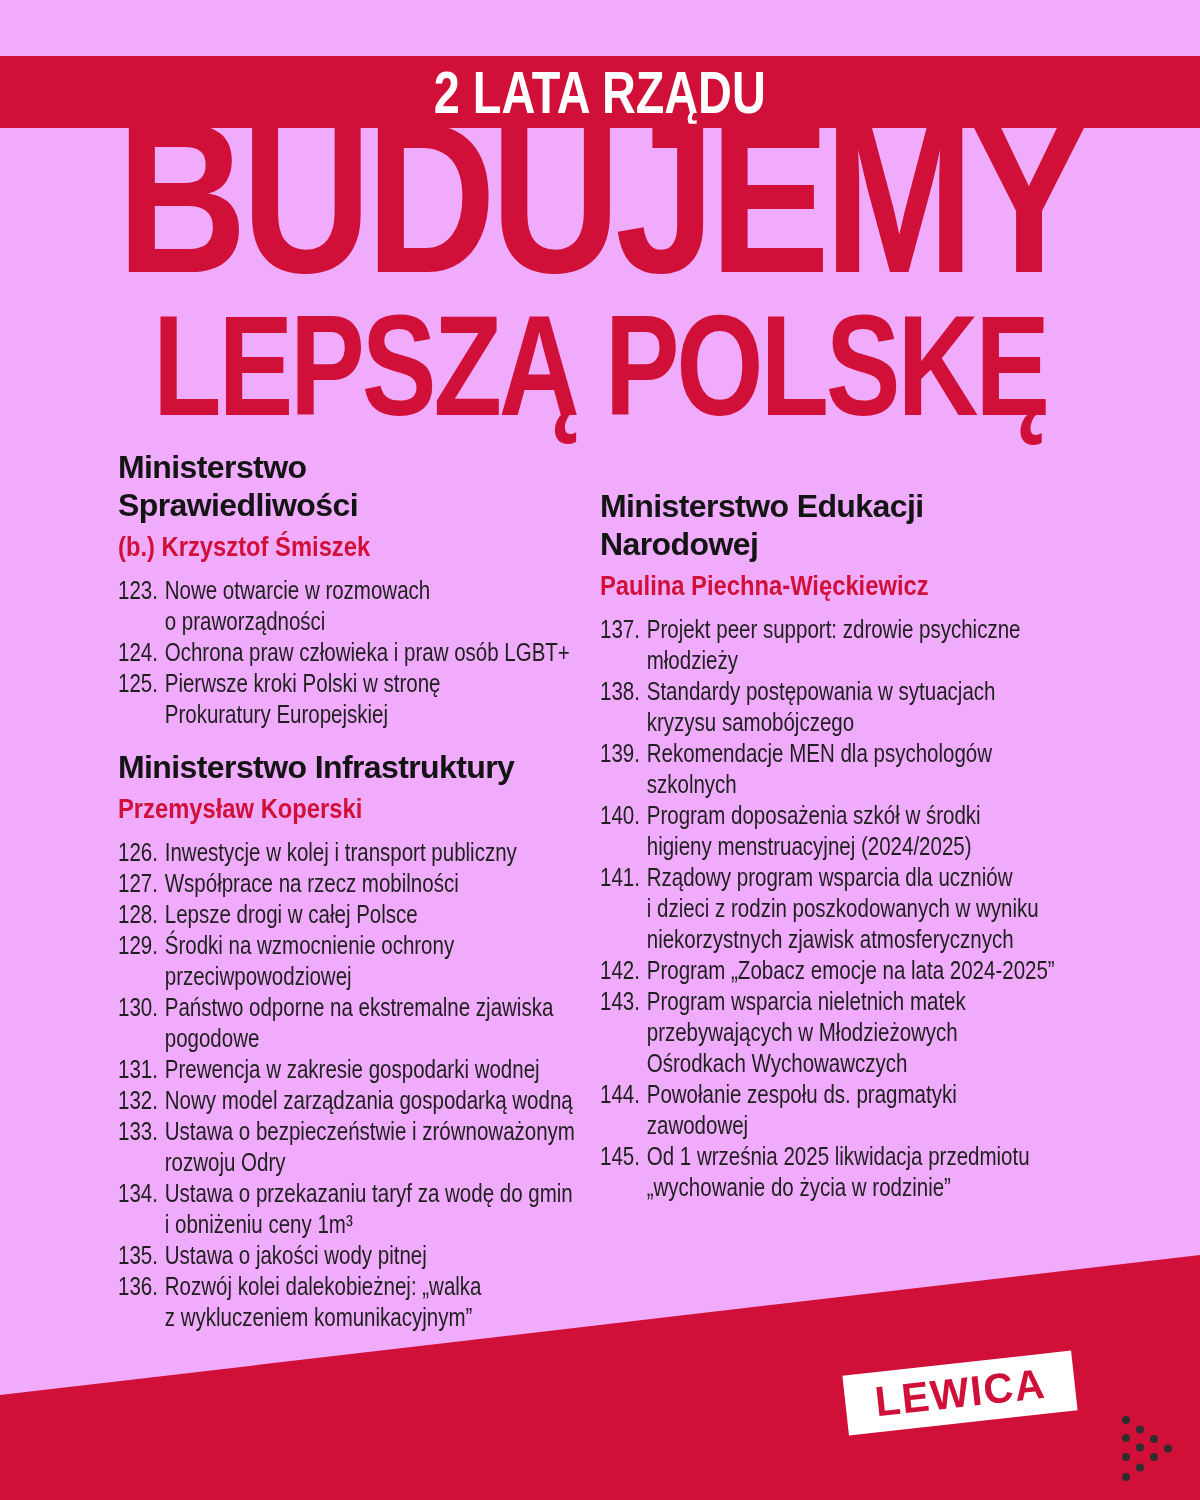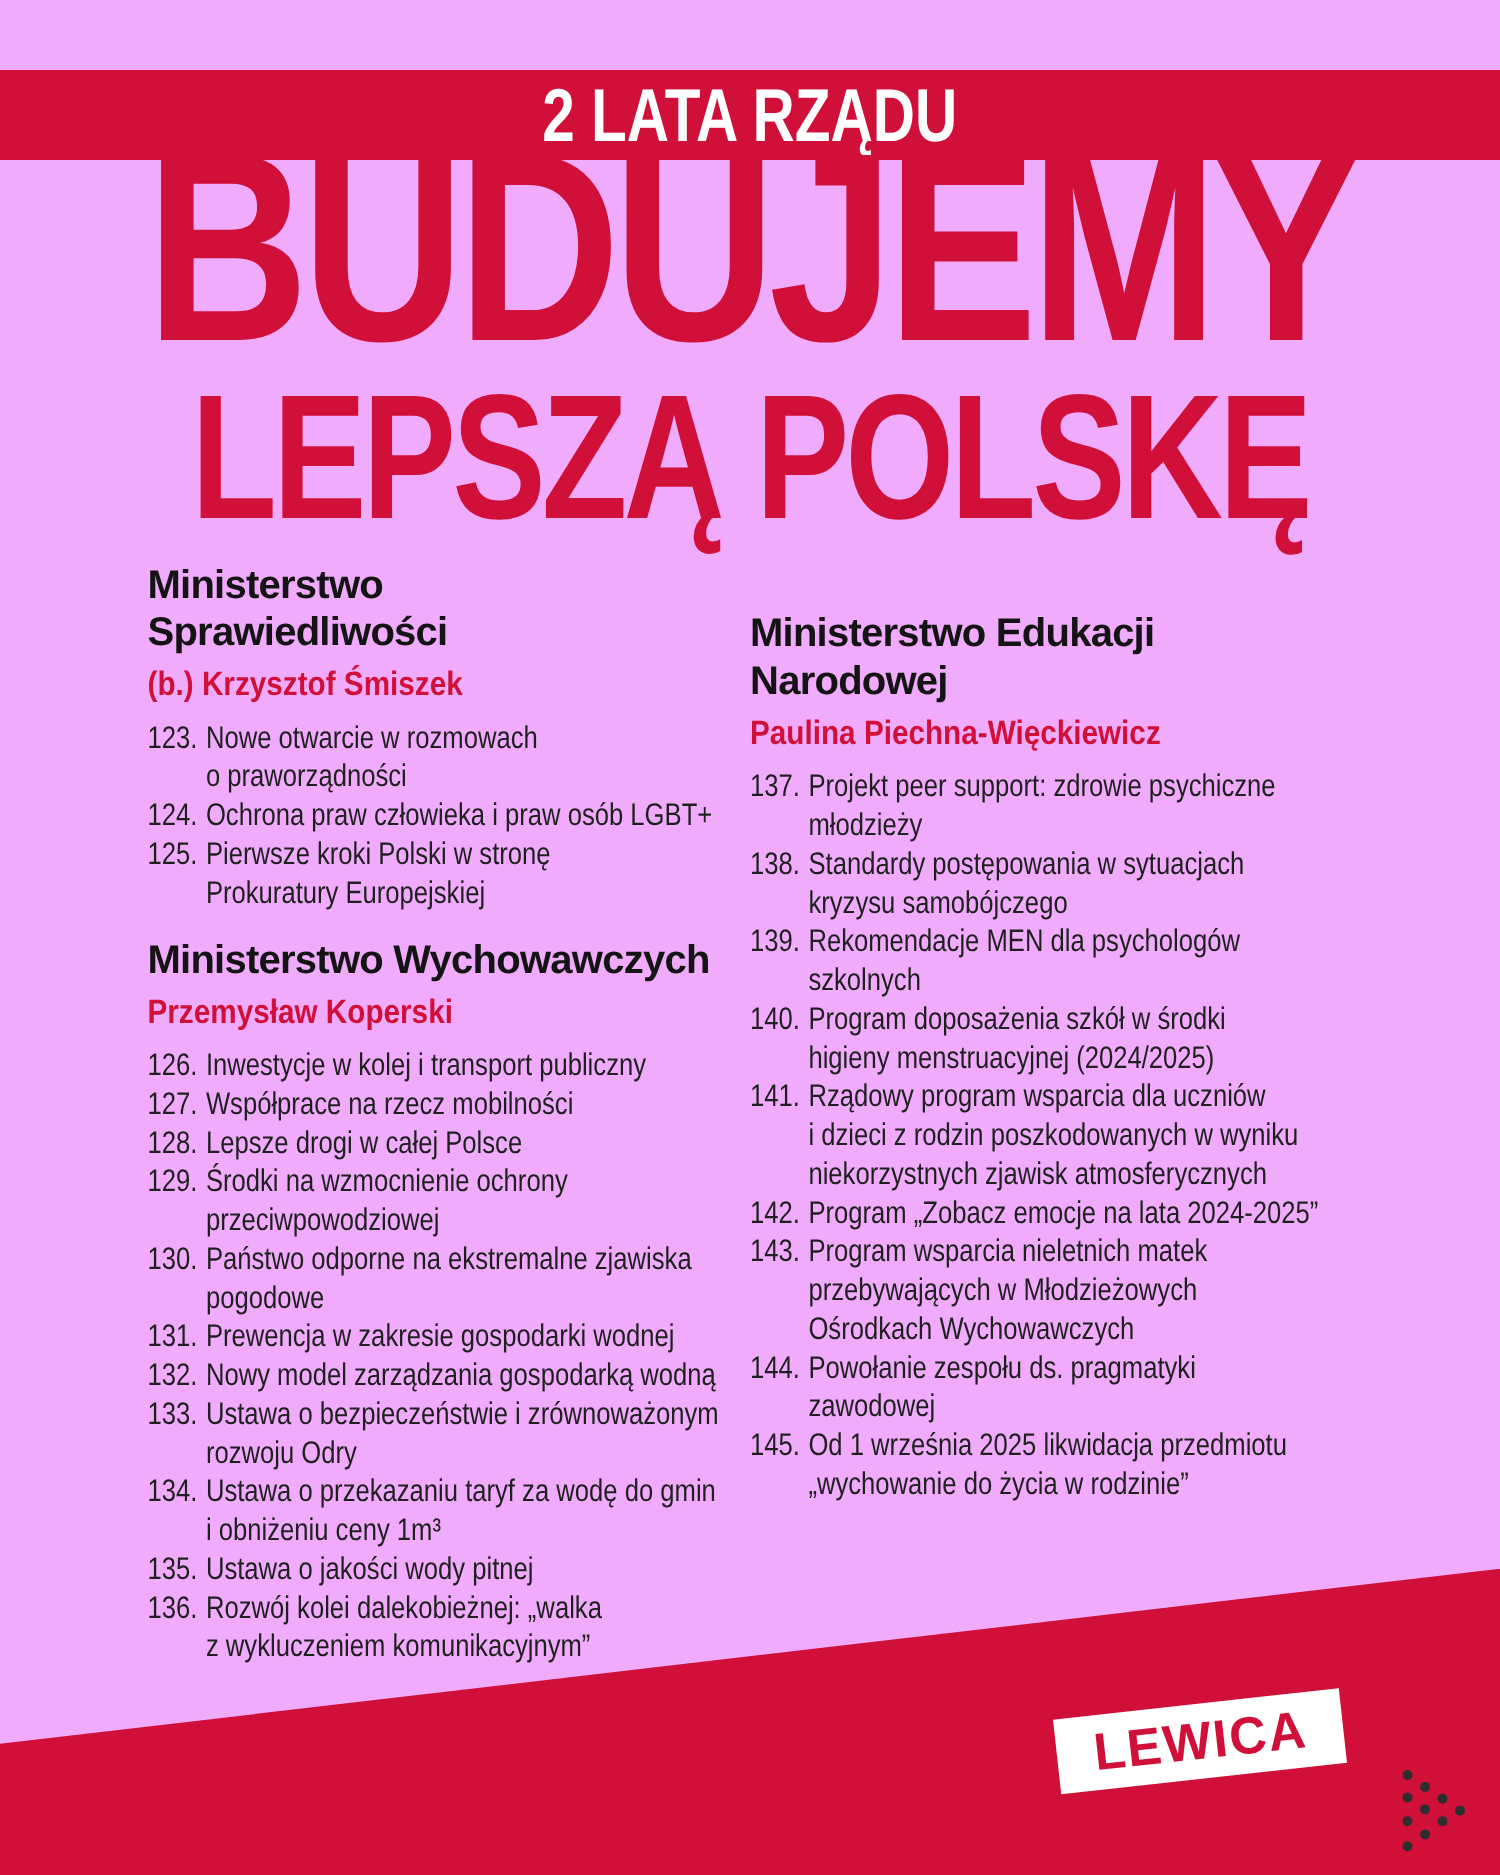--- a/index.html
+++ b/index.html
@@ -77,21 +77,21 @@
             </div>
           <div class="item">
               <span class="num">125.</span>
               <span class="txt">Pierwsze kroki Polski w stronę
 Prokuratury Europejskiej</span>
             </div>
         </div>
       </div>
 
       <div class="sec-gap">
-        <h2 class="ministry">Ministerstwo Wychowawczych</h2>
+        <h2 class="ministry">Ministerstwo Infrastruktury</h2>
         <div class="minister">Przemysław Koperski</div>
         <div class="list">
           <div class="item">
               <span class="num">126.</span>
               <span class="txt">Inwestycje w kolej i transport publiczny</span>
             </div>
           <div class="item">
               <span class="num">127.</span>
               <span class="txt">Współprace na rzecz mobilności</span>
             </div>

